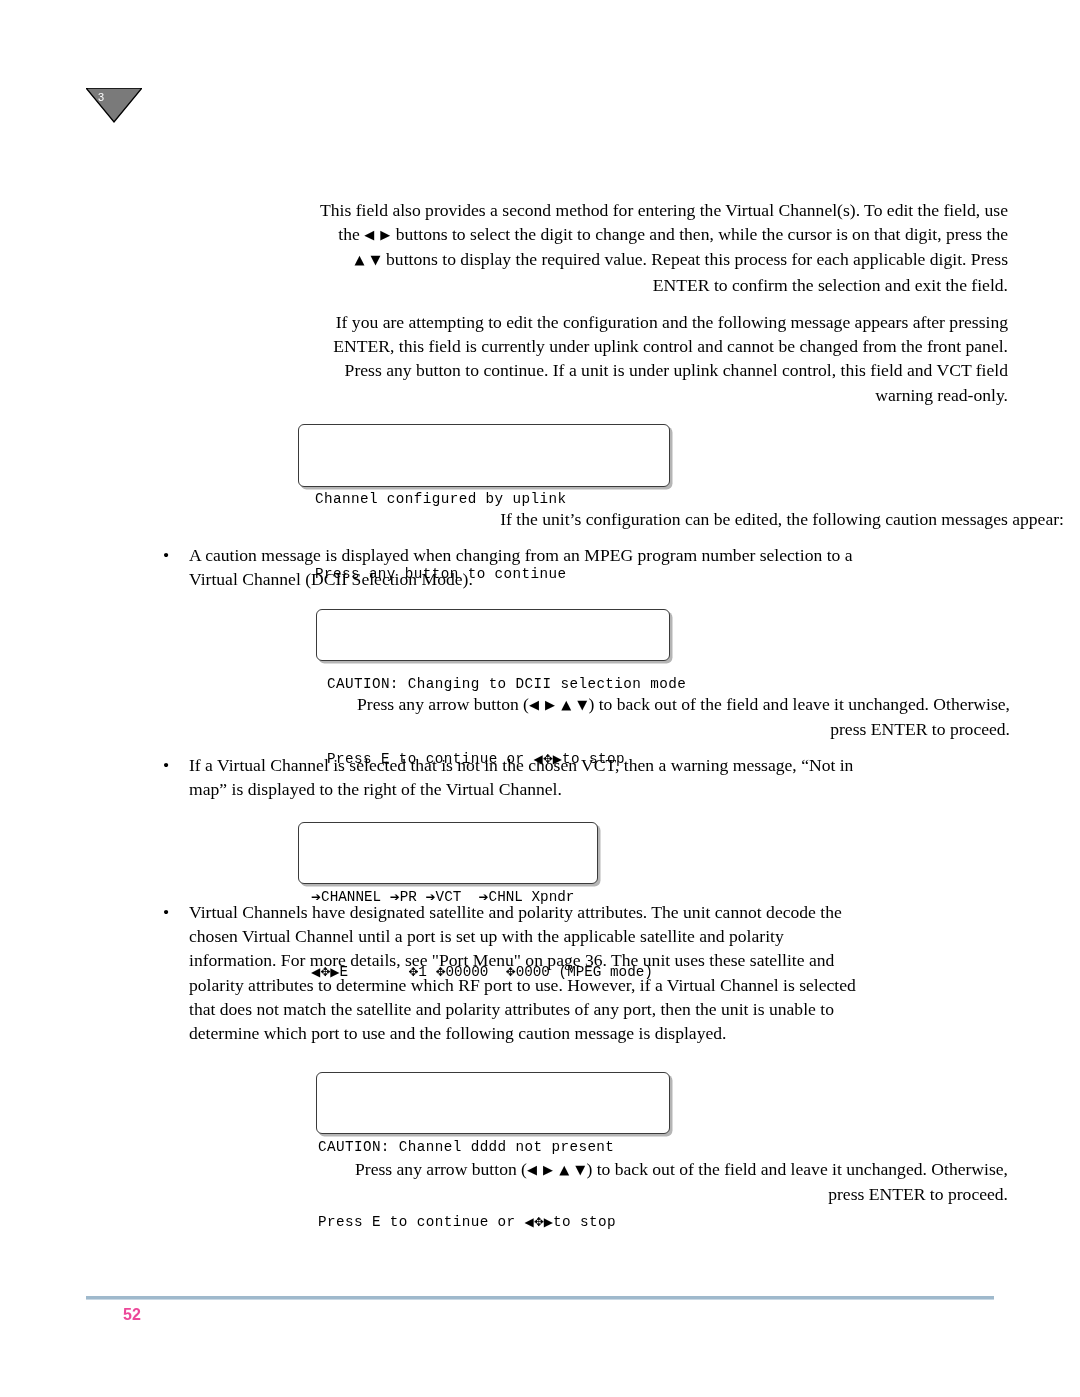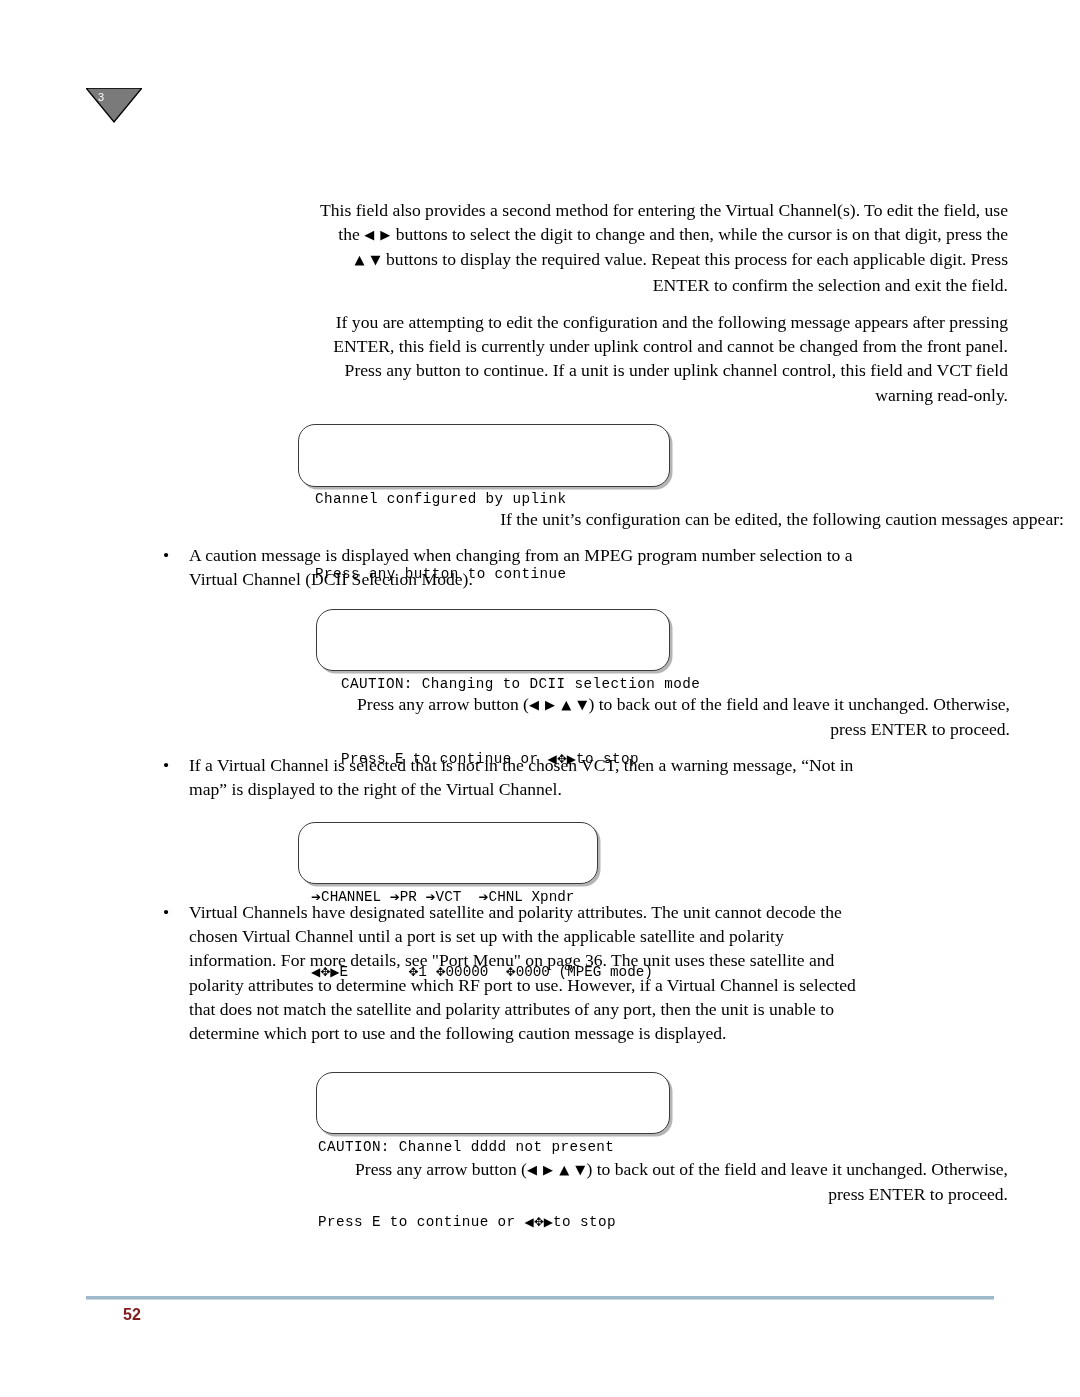--- a/index.html
+++ b/index.html
@@ -68,21 +68,21 @@
     font-family: "Liberation Serif", serif;
     font-size: 17.6px;
     line-height: 24.2px;
   }
 
   
   .lcd {
     position: absolute;
     background: #ffffff;
     border: 1px solid #3a3a3a;
-    border-radius: 17px;
+    border-radius: 6px;
     box-shadow: 2.5px 2.5px 0 rgba(120,120,120,0.55);
     box-sizing: border-box;
     padding: 12px 16px 10px 16px;
     font-family: "Liberation Mono", monospace;
     font-size: 14.3px;
     line-height: 25px;
     letter-spacing: 0.4px;
     color: #000;
     white-space: pre;
   }
@@ -110,21 +110,21 @@
     height: 1px;
     background: #c8d8e4;
   }
   .page-number {
     position: absolute;
     left: 123px;
     top: 1306px;
     font-family: "Liberation Sans", sans-serif;
     font-weight: bold;
     font-size: 16px;
-    color: #7f1d1d;
+    color: #ec4899;
   }
 </style>
 </head>
 <body>
 
 <div class="page">
 
   <div class="chapter-marker">
     <svg width="56" height="36" viewBox="0 0 56 36">
       <polygon points="0,0 56,0 28,34" fill="#7a7a7a" stroke="#000000" stroke-width="1.4"></polygon>
@@ -159,21 +159,21 @@
   </div>
 
   <div class="bullet-row" style="left:163px; top:543px; width:845px;">
     <span class="bullet-dot">•</span>
     <span class="bullet-text">
       <span>A caution message is displayed when changing from an MPEG program number selection to a</span><br>
       <span>Virtual Channel (DCII Selection Mode).</span>
     </span>
   </div>
 
-  <div class="lcd" style="left:316px; top:609px; width:354px; height:62px; padding-left:24px;">
+  <div class="lcd" style="left:316px; top:609px; width:354px; height:52px; padding-left:10px;">
     <span class="ln">CAUTION: Changing to DCII selection mode</span>
     <span class="ln"><span>Press E to continue or </span><span class="gl">◀✥▶</span><span>to stop</span></span>
   </div>
 
   <div class="para" style="left:200px; top:692px; width:810px;">
     <span>Press any arrow button (</span><span class="arrow">◀  ▶  ▲  ▼</span><span>) to back out of the field and leave it unchanged. Otherwise,</span><br>
     <span>press ENTER to proceed.</span>
   </div>
 
   <div class="bullet-row" style="left:163px; top:753px; width:845px;">

